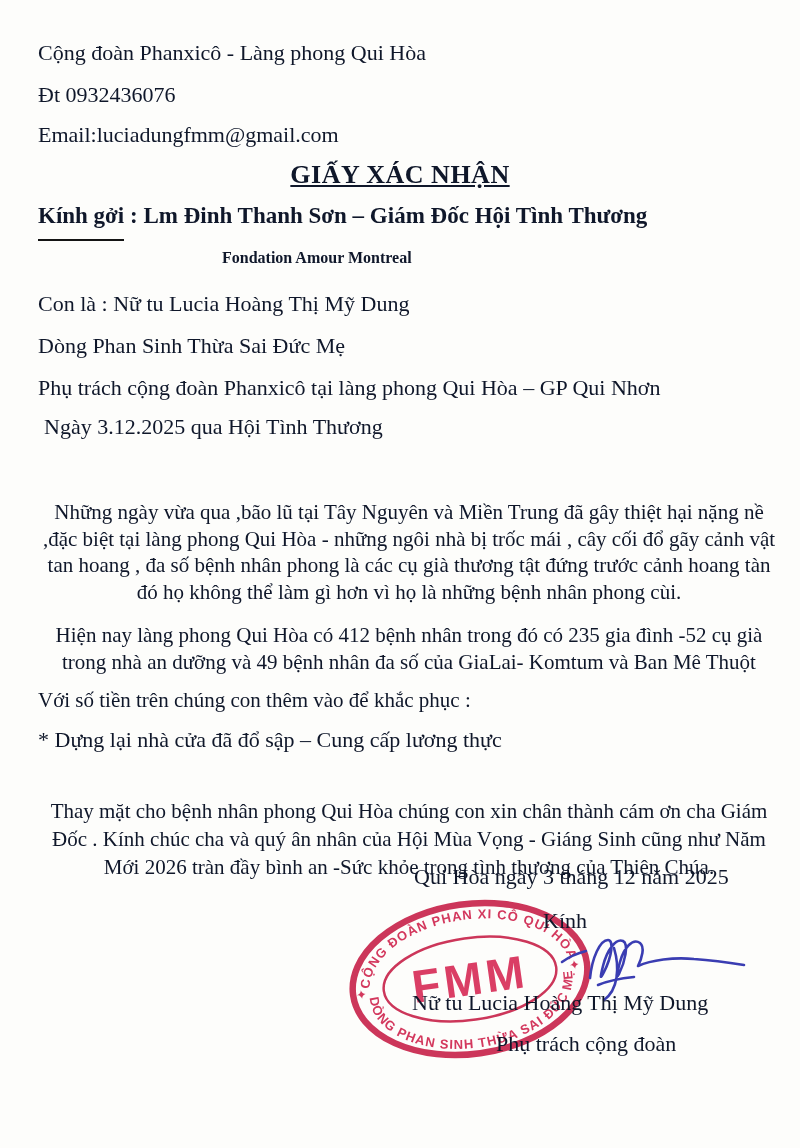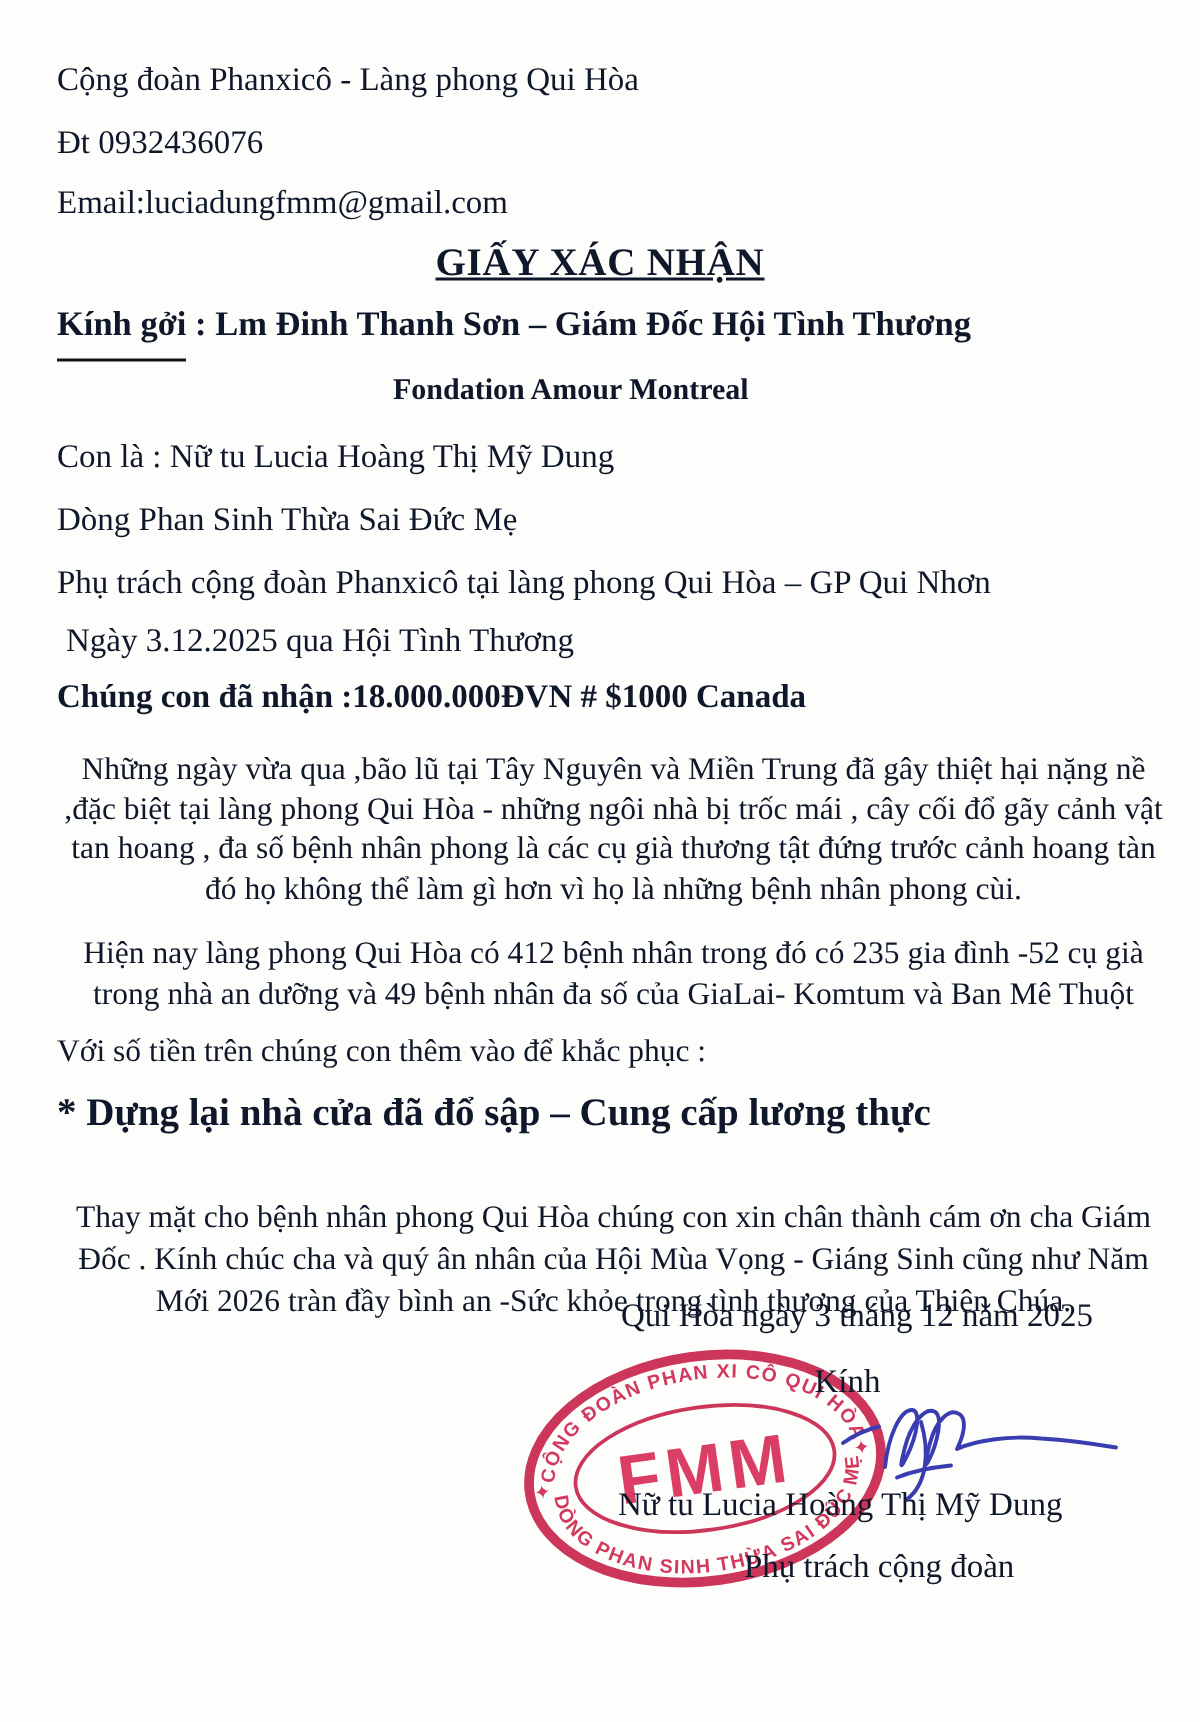--- a/index.html
+++ b/index.html
@@ -77,33 +77,32 @@
 
   <div class="line fs22" style="left:38px; top:40px;">Cộng đoàn Phanxicô - Làng phong Qui Hòa</div>
   <div class="line fs22" style="left:38px; top:82px;">Đt 0932436076</div>
   <div class="line fs22" style="left:38px; top:122px;">Email:luciadungfmm@gmail.com</div>
 
   <div class="doc-title" style="top:160px;">GIẤY XÁC NHẬN</div>
 
   <div class="line bold" style="left:38px; top:203px; font-size:23px;">
     <span class="underline">Kính gởi</span><span> : </span><span>Lm Đinh Thanh Sơn – Giám Đốc Hội Tình Thương</span>
   </div>
-  <div class="line bold" style="left:222px; top:249px; font-size:20px;margin-left:40px;">Fondation Amour Montreal</div>
+  <div class="line bold" style="left:222px; top:249px; font-size:16px;">Fondation Amour Montreal</div>
 
   <div class="line fs22" style="left:38px; top:291px;">Con là : Nữ tu Lucia Hoàng Thị Mỹ Dung</div>
   <div class="line fs22" style="left:38px; top:333px;">Dòng Phan Sinh Thừa Sai Đức Mẹ</div>
   <div class="line fs22" style="left:38px; top:375px;">Phụ trách cộng đoàn Phanxicô tại làng phong Qui Hòa – GP Qui Nhơn</div>
 
   <div class="line fs22" style="left:44px; top:414px;">Ngày 3.12.2025 qua Hội Tình Thương</div>
-  <div class="line bold" style="left:38px; top:451px; font-size:22px;">Chúng con đã nhận :18.000.000ĐVN # $1000 Canada</div>
 
   <div class="para" style="top:499px;">Những ngày vừa qua ,bão lũ tại Tây Nguyên và Miền Trung đã gây thiệt hại nặng nề ,đặc biệt tại làng phong Qui Hòa - những ngôi nhà bị trốc mái , cây cối đổ gãy cảnh vật tan hoang , đa số bệnh nhân phong là các cụ già thương tật đứng trước cảnh hoang tàn đó họ không thể làm gì hơn vì họ là những bệnh nhân phong cùi.</div>
   <div class="para" style="top:622px; line-height:27px;">Hiện nay làng phong Qui Hòa có 412 bệnh nhân trong đó có 235 gia đình -52 cụ già trong nhà an dưỡng và 49 bệnh nhân đa số của GiaLai- Komtum và Ban Mê Thuột</div>
   <div class="line" style="left:38px; top:688px; font-size:21px;">Với số tiền trên chúng con thêm vào để khắc phục :</div>
-  <div class="line" style="left:38px; top:727px; font-size:26px;font-weight:bold;">* Dựng lại nhà cửa đã đổ sập – Cung cấp lương thực</div>
+  <div class="line" style="left:38px; top:727px; font-size:22px;">* Dựng lại nhà cửa đã đổ sập – Cung cấp lương thực</div>
   <div class="para" style="top:769px; line-height:28px;margin-top:28px;">Thay mặt cho bệnh nhân phong Qui Hòa chúng con xin chân thành cám ơn cha Giám Đốc . Kính chúc cha và quý ân nhân của Hội Mùa Vọng - Giáng Sinh cũng như Năm Mới 2026 tràn đầy bình an -Sức khỏe trong tình thương của Thiên Chúa.</div>
 
   <div class="line fs22 sig-block-text" style="left:414px; top:864px; z-index:5;">Qui Hòa ngày 3 tháng 12 năm 2025</div>
   <div class="line fs22 sig-block-text" style="left:543px; top:908px; z-index:5;">Kính</div>
   <div class="line fs22 sig-block-text" style="left:412px; top:990px; z-index:5;">Nữ tu Lucia Hoàng Thị Mỹ Dung</div>
   <div class="line fs22 sig-block-text" style="left:496px; top:1031px; z-index:5;">Phụ trách cộng đoàn</div>
 
   <div class="stamp-wrap">
     <svg width="248" height="160" viewBox="0 0 248 160">
       <defs>

